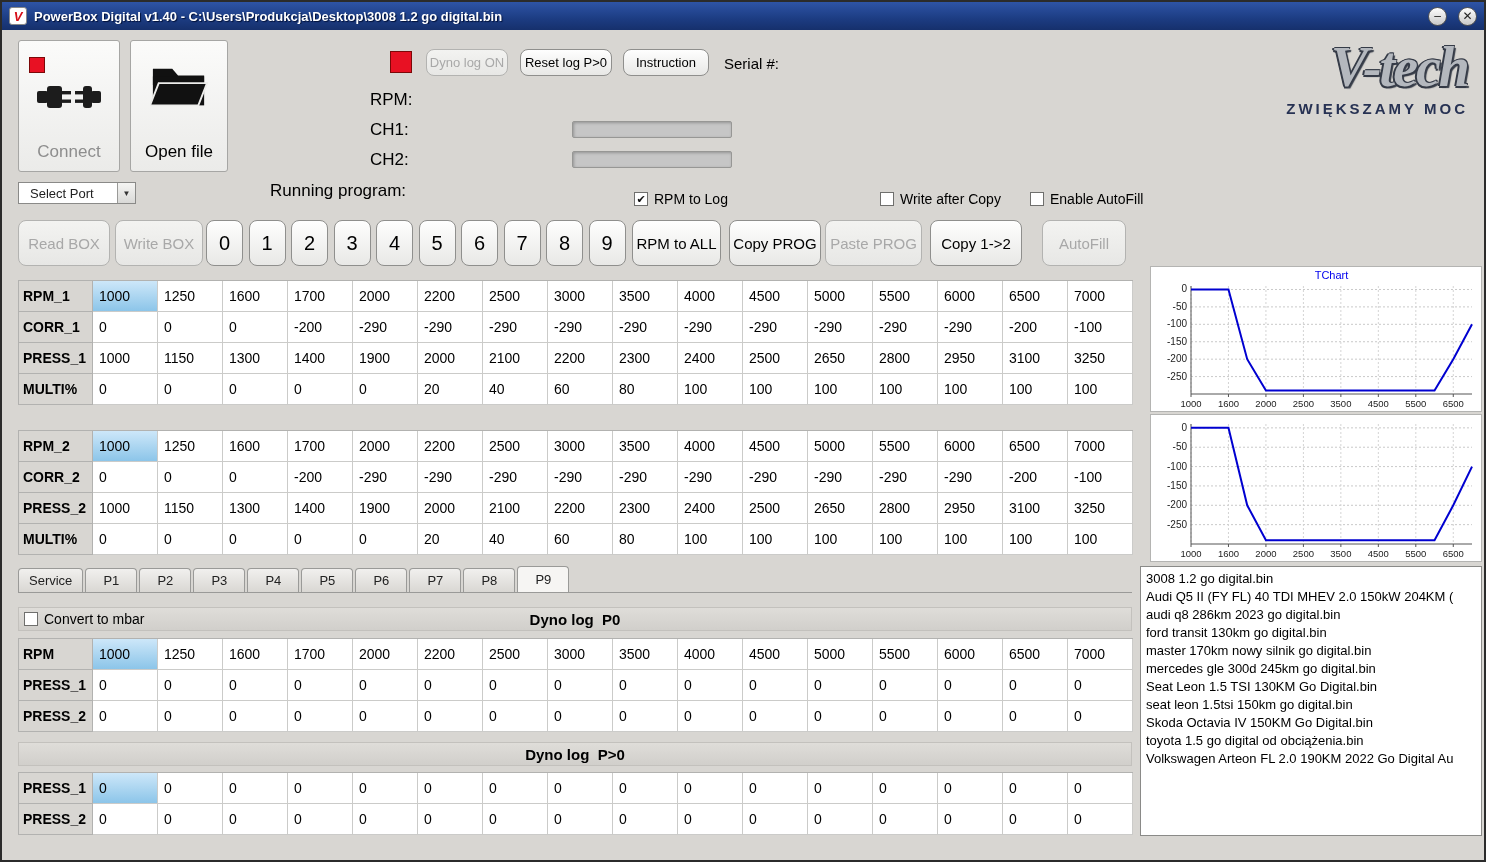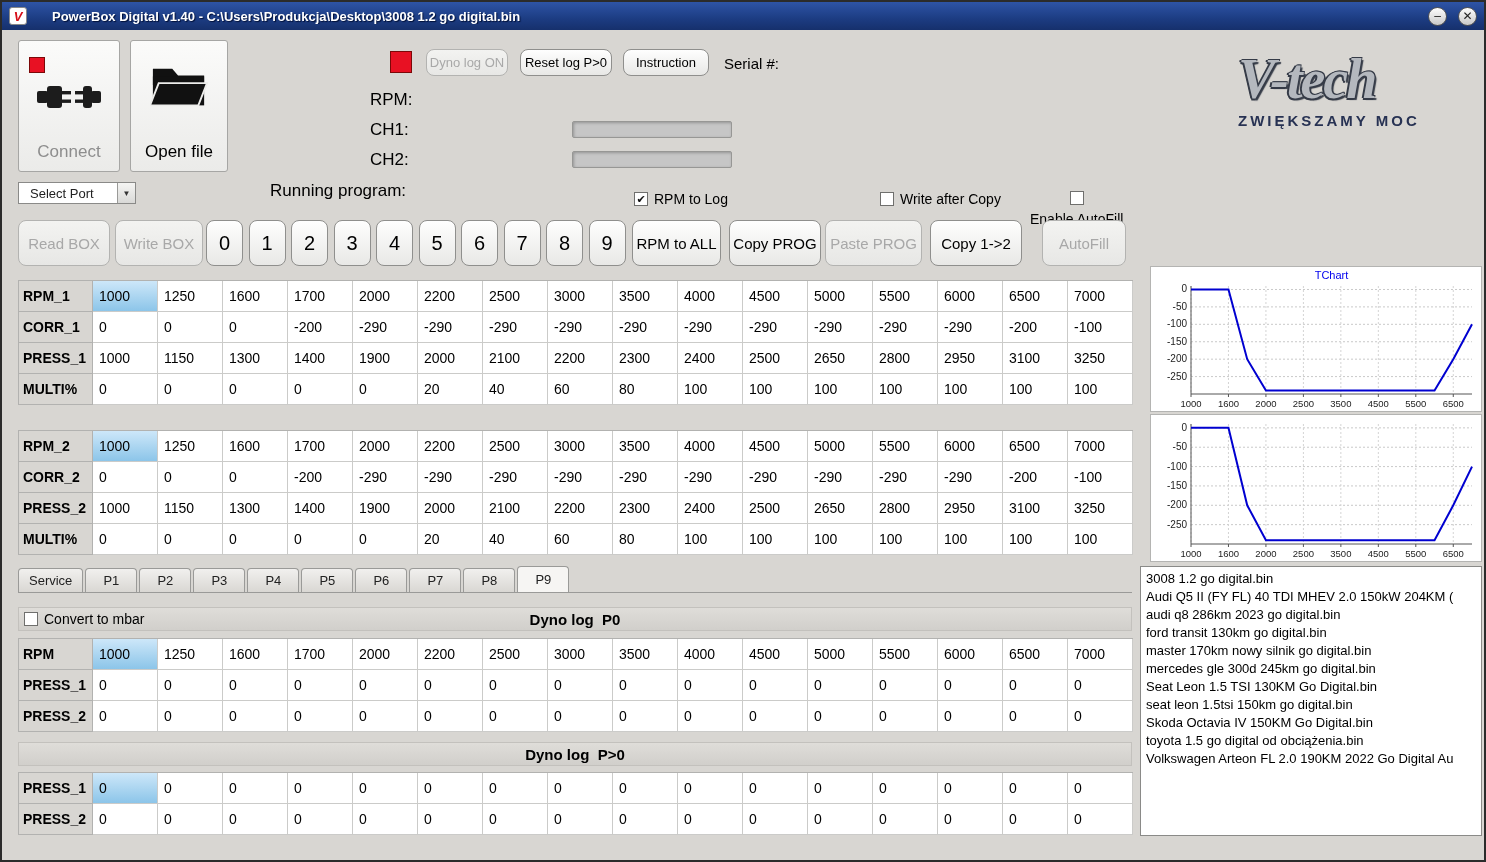--- a/index.html
+++ b/index.html
@@ -10,21 +10,21 @@
             border:2px solid #2b2b2b; overflow:hidden; }
 
   
   .titlebar { position:absolute; left:0; top:0; right:0; height:28px;
               background:linear-gradient(180deg,#2e54a6 0%,#1c3c82 60%,#16306c 100%);
               display:flex; align-items:center; padding:0 7px; gap:7px; }
   .app-icon { width:18px; height:18px; background:#fff; border:1px solid #888; border-radius:3px;
               color:#d60d18; font-weight:bold; font-style:italic; font-size:13px;
               display:flex; align-items:center; justify-content:center; }
   .title-text { color:#fff; font-size:13px; font-weight:bold; text-shadow:1px 1px 1px #001038;
-                flex:1; white-space:nowrap; overflow:hidden;margin-left:18px; }
+                flex:1; white-space:nowrap; overflow:hidden; }
   .win-btn { width:19px; height:19px; border-radius:50%;
              background:linear-gradient(180deg,#fdfdfd,#c9c9c9); border:1px solid #555;
              color:#222; font-size:12px; line-height:1; display:flex; align-items:center;
              justify-content:center; margin-left:4px; cursor:default; }
 
   
   .big-btn { position:absolute; background:linear-gradient(180deg,#fbfbfa,#ebebe9);
              border:1px solid #a6a6a4; border-radius:3px;
              display:flex; flex-direction:column; align-items:center; }
   .big-btn-label { margin-top:auto; margin-bottom:9px; font-size:17px; color:#000; }
@@ -83,21 +83,21 @@
           border:1px solid #c3c1bd; display:flex; align-items:center; justify-content:center;
           font-weight:bold; font-size:15px; white-space:pre; }
 
   
   .chartbox { position:absolute; background:#fff; border:1px solid #b4b4b2; }
   .filelist { position:absolute; background:#fff; border:1px solid #8a8a88; overflow:hidden;
               padding:3px 5px; }
   .fitem { font-size:13px; line-height:18px; white-space:nowrap; color:#000; }
 
   
-  .logo { position:absolute; right:16px; top:48px; width:230px; text-align:left; }
+  .logo { position:absolute; right:16px; top:36px; width:230px; text-align:right; }
   .logo-brand { font-family:"Liberation Serif", serif; font-style:italic; font-weight:bold;
                 font-size:56px; line-height:58px; color:#b4b8be; letter-spacing:-2px;
                 text-shadow:-2px 0 0 #353b47, 2px 2px 1px #353b47, 0 -1px 0 #353b47,
                             -1px 2px 0 #353b47, 1px -1px 0 #353b47; }
   .logo-slogan { margin-top:4px; font-size:15px; font-weight:bold; letter-spacing:3px; color:#273253; }
 </style>
 </head>
 <body>
 
 <div class="window">
@@ -159,21 +159,21 @@
   <div class="label big" style="left:268px;top:179px;">Running program:</div>
 
   <div class="checkbox" style="left:632px;top:189px;">
     <span class="cbox">✔</span>
     <span>RPM to Log</span>
   </div>
   <div class="checkbox" style="left:878px;top:189px;">
     <span class="cbox"></span>
     <span>Write after Copy</span>
   </div>
-  <div class="checkbox" style="left:1028px;top:189px;flex-direction:column;">
+  <div class="checkbox" style="left:1028px;top:189px;">
     <span class="cbox"></span>
     <span>Enable AutoFill</span>
   </div>
 
   <div class="logo">
     <div class="logo-brand">V-tech</div>
     <div class="logo-slogan">ZWIĘKSZAMY MOC</div>
   </div>
 
   <div class="btn action disabled" style="left:16px;top:218px;width:92px;height:46px;">Read BOX</div>

